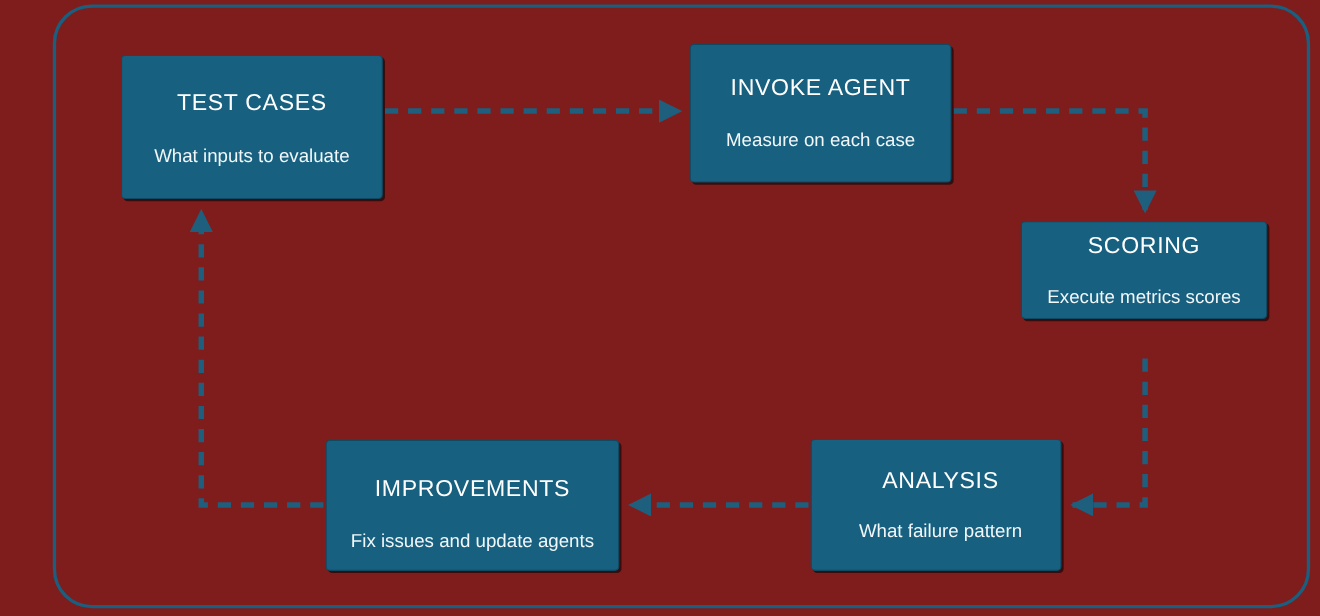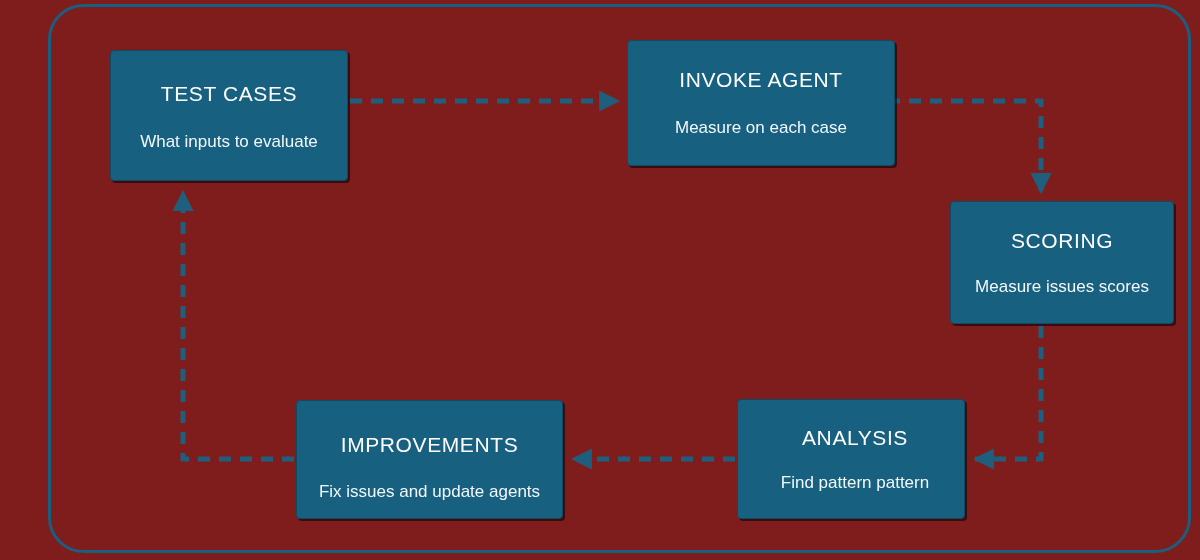--- a/index.html
+++ b/index.html
@@ -54,25 +54,25 @@
     font-size: 17px;
     font-weight: 400;
     line-height: 1.1;
     color: #f2f7fa;
     white-space: nowrap;
   }
   #node-test-cases  { left: 110px; top: 50px;  width: 238px; height: 131px; }
   #node-test-cases .node-title { margin-top: 2px; }
   #node-test-cases .node-sub   { margin-top: 28px; }
 
-  #node-invoke-agent { left: 627px; top: 40px; width: 268px; height: 126px; }
+  #node-invoke-agent { left: 627px; top: 40px; width: 238px; height: 126px; }
   #node-invoke-agent .node-title { margin-top: 0px; }
   #node-invoke-agent .node-sub   { margin-top: 28px; }
 
-  #node-scoring { left: 950px; top: 201px; width: 224px; height: 123px; }
+  #node-scoring { left: 928px; top: 201px; width: 224px; height: 89px; }
   #node-scoring .node-title { margin-top: 0px; }
   #node-scoring .node-sub   { margin-top: 26px; }
 
   #node-analysis { left: 737px; top: 399px; width: 228px; height: 120px; padding-left: 14px; }
   #node-analysis .node-title { margin-top: 0px; }
   #node-analysis .node-sub   { margin-top: 25px; }
 
   #node-improvements { left: 296px; top: 400px; width: 267px; height: 119px; }
   #node-improvements .node-title { margin-top: 16px; text-align: right; }
   #node-improvements .node-sub   { margin-top: 27px; }
@@ -107,26 +107,26 @@
     <div class="node-sub">What inputs to evaluate</div>
   </div>
 
   <div class="node" id="node-invoke-agent">
     <div class="node-title">INVOKE AGENT</div>
     <div class="node-sub">Measure on each case</div>
   </div>
 
   <div class="node" id="node-scoring">
     <div class="node-title">SCORING</div>
-    <div class="node-sub">Measure issues scores</div>
+    <div class="node-sub">Execute metrics scores</div>
   </div>
 
   <div class="node" id="node-analysis">
     <div class="node-title">ANALYSIS</div>
-    <div class="node-sub">Find pattern pattern</div>
+    <div class="node-sub">What failure pattern</div>
   </div>
 
   <div class="node" id="node-improvements">
     <div class="node-title">IMPROVEMENTS</div>
     <div class="node-sub">Fix issues and update agents</div>
   </div>
 
 </div>
 
 </body></html>

